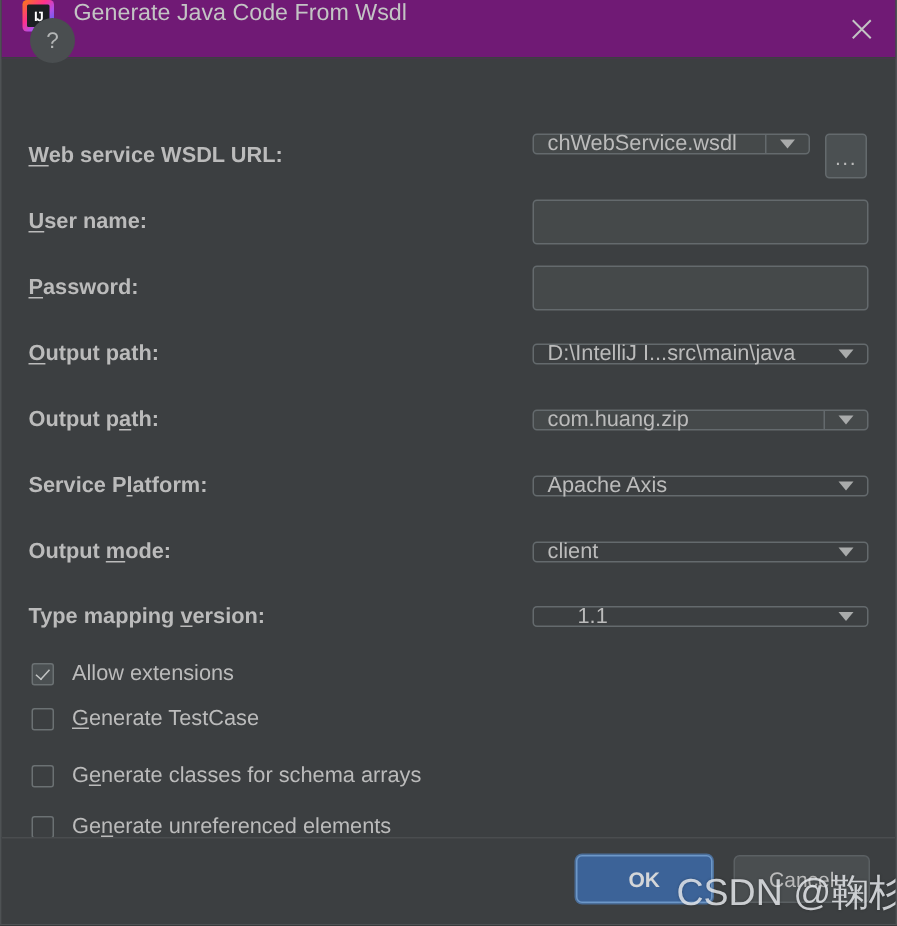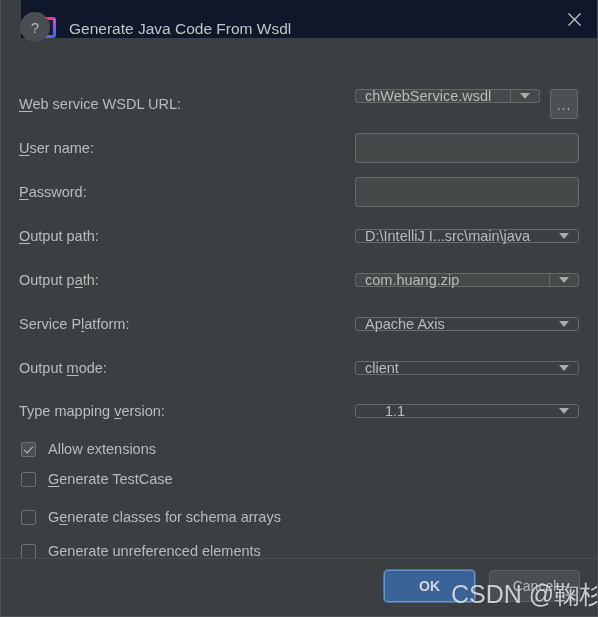--- a/index.html
+++ b/index.html
@@ -19,26 +19,25 @@
     border: 1px solid #4e5254;
     border-top: none;
     overflow: hidden;
     color: #bbbbbb;
   }
 
   
   .titlebar {
     position: relative;
     height: 38px;
-    background: #0f172a;
-    display: flex;
-    align-items: flex-end;
+    background: #701a75;
+    display: flex;
+    align-items: flex-start;
     padding: 0 0 0 14px;
     border-bottom: 1px solid #3c3f41;
-    margin-left: 20px;
   }
   .app-icon {
     width: 21px;
     height: 21px;
     position: relative;
     flex: 0 0 auto;
     border-radius: 3px;
     background: linear-gradient(135deg, #f97a12 0%, #ff318c 38%, #b14ee8 62%, #1e6ff5 100%);
     overflow: hidden;
   }
@@ -91,20 +90,21 @@
     height: 30px;
     display: flex;
     align-items: center;
   }
   .lbl {
     position: absolute;
     left: 18px;
     font-size: 14.5px;
     color: #bbbbbb;
     white-space: nowrap;
+    font-weight: bold;
   }
   .mn { text-decoration: underline; text-underline-offset: 2px; }
 
   .field-wrap {
     position: absolute;
     left: 354px;
   }
 
   
   .textfield {

